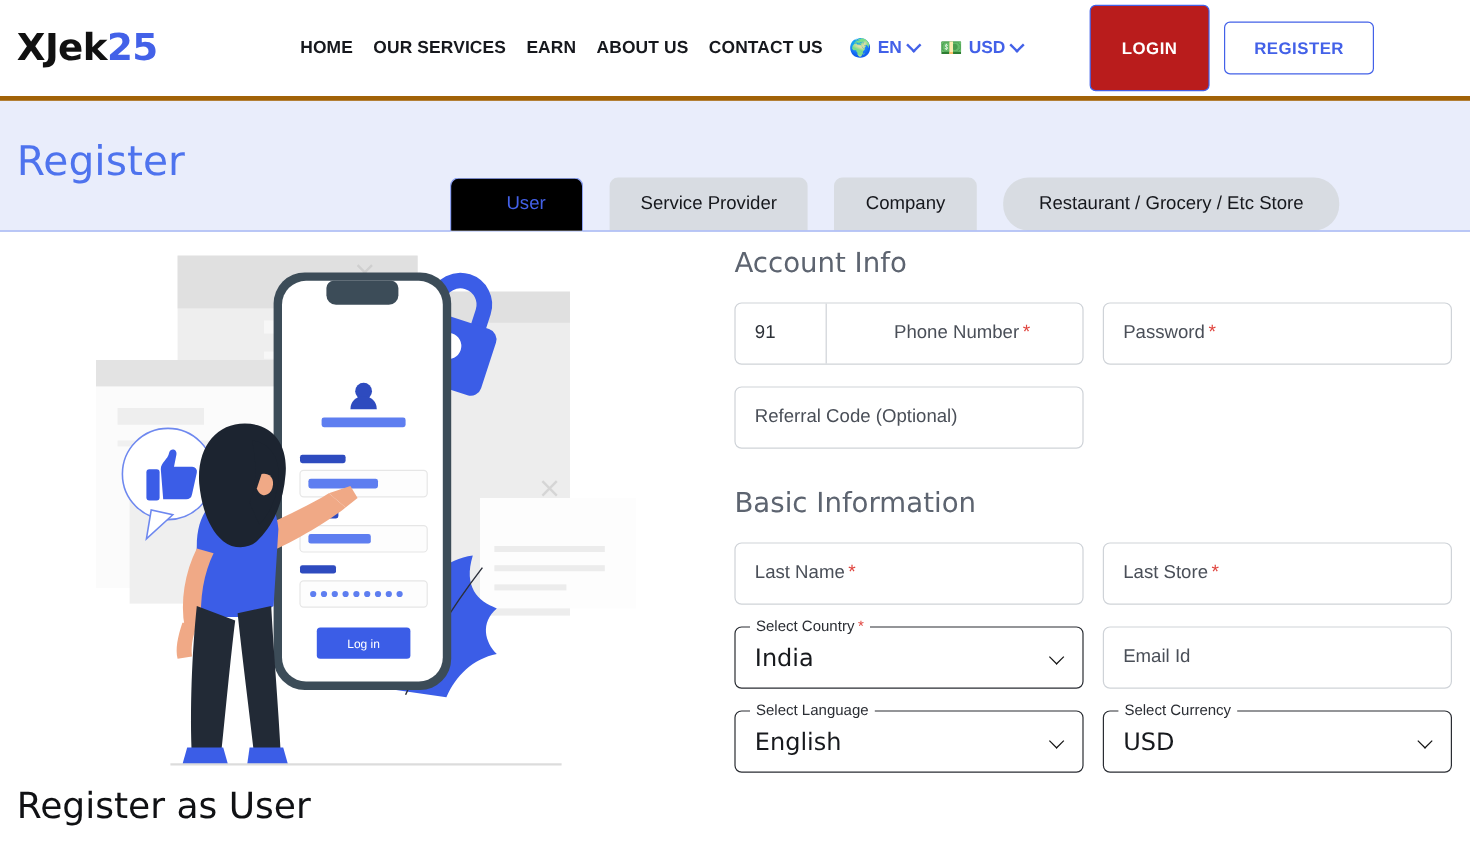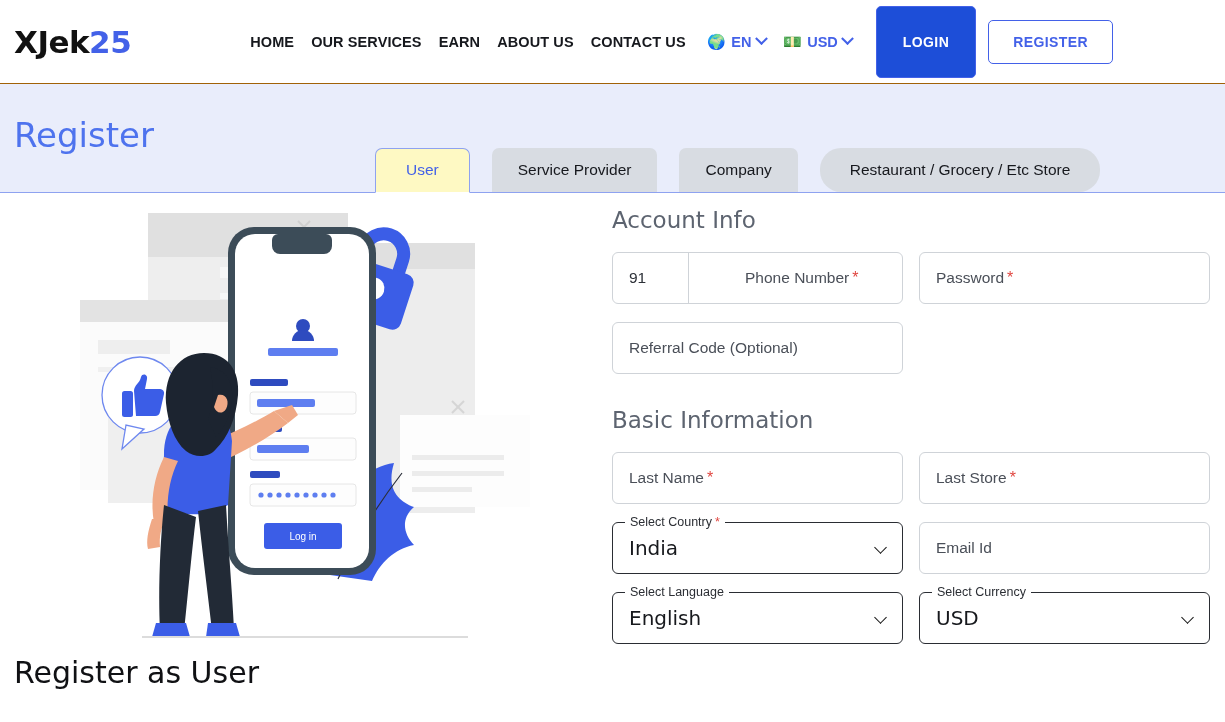--- a/index.html
+++ b/index.html
@@ -10,21 +10,21 @@
     overflow: hidden;
   }
 
   
   .header {
     height: 84px;
     background: #ffffff;
     display: flex;
     align-items: center;
     padding: 0 14px 0 14px;
-    border-bottom: 1px solid #a16207;
+    border-bottom: 4px solid #a16207;
     position: relative;
     z-index: 5;
   }
   .logo {
     font-size: 31px;
     font-weight: bold;
     letter-spacing: -0.5px;
     white-space: nowrap;
     font-family: "DejaVu Sans", sans-serif;
   }
@@ -72,30 +72,31 @@
     transform: rotate(45deg) translate(-2px,-2px);
   }
 
   .auth {
     display: flex;
     align-items: center;
     gap: 12px;
     margin-left: 24px;
   }
   .btn-login {
-    background: #1d4ed8;
+    background: #b91c1c;
     color: #ffffff;
     border: 1px solid #4361e8;
     border-radius: 5px;
     font-size: 14px;
     font-weight: bold;
     letter-spacing: 0.4px;
     padding: 27px 26px;
     cursor: pointer;
     font-family: "Liberation Sans", sans-serif;
+    margin-left: 32px;
   }
   .btn-register {
     background: #ffffff;
     color: #4361e8;
     border: 1.5px solid #4361e8;
     border-radius: 5px;
     font-size: 14px;
     font-weight: bold;
     letter-spacing: 0.4px;
     padding: 13px 24px;
@@ -134,25 +135,25 @@
     font-size: 15.5px;
     border-radius: 7px 7px 0 0;
     padding: 13px 26px 14px 26px;
     cursor: pointer;
     white-space: nowrap;
     border: none;
     font-family: "Liberation Sans", sans-serif;
     line-height: 1.1;
   }
   .tab.active {
-    background: #fef9c3;
+    background: #000000;
     color: #4361e8;
     border: 1px solid #8ea2f0;
     border-bottom: 1px solid #ffffff;
-    padding: 12px 30px 14px 30px;
+    padding: 12px 30px 14px 46px;
     margin-bottom: -1px;
     position: relative;
     z-index: 3;
   }
   .tab.wide { padding-left: 30px; padding-right: 30px; border-radius: 21px; }
 
   
   .content {
     display: flex;
     background: #ffffff;

